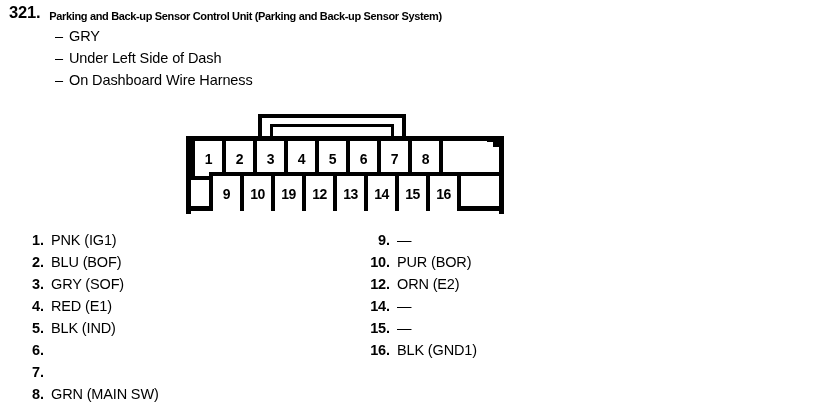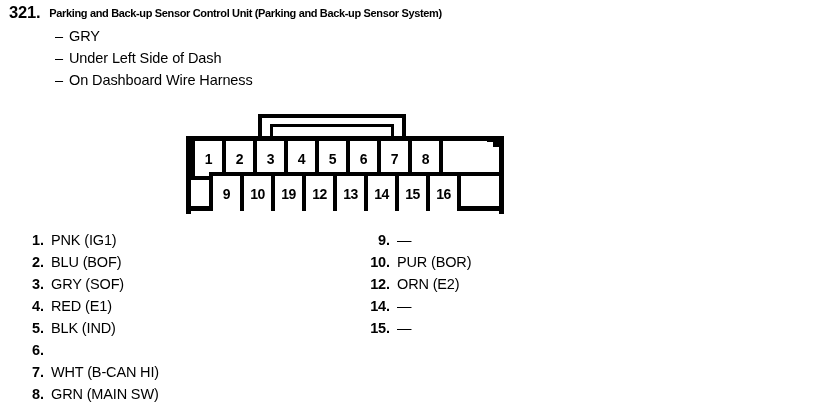--- a/index.html
+++ b/index.html
@@ -21,21 +21,21 @@
   #header {
     position: absolute;
     left: 0; top: 0;
     width: 832px;
   }
   #title-row {
     position: absolute;
     left: 9px; top: 3px;
     width: 820px;
     display: flex;
-    align-items: center;
+    align-items: flex-end;
     white-space: nowrap;
   }
   #title-number {
     font-size: 16.5px;
     font-weight: bold;
     letter-spacing: -0.2px;
   }
   #title-text {
     font-size: 11px;
     font-weight: bold;
@@ -331,21 +331,20 @@
   </div>
   <div class="pin-entry">
     <span class="pin-num">5.</span>
     <span class="pin-label">BLK (IND)</span>
   </div>
   <div class="pin-entry">
     <span class="pin-num">6.</span>
   </div>
   <div class="pin-entry">
     <span class="pin-num">7.</span>
-    <span class="pin-label">WHT (B-CAN HI)</span>
   </div>
   <div class="pin-entry">
     <span class="pin-num">8.</span>
     <span class="pin-label">GRN (MAIN SW)</span>
   </div>
 </div>
 
 <div class="pinlist" id="pinlist-right">
   <div class="pin-entry">
     <span class="pin-num">9.</span>
@@ -360,13 +359,17 @@
     <span class="pin-label">ORN (E2)</span>
   </div>
   <div class="pin-entry">
     <span class="pin-num">14.</span>
     <span class="pin-label empty">—</span>
   </div>
   <div class="pin-entry">
     <span class="pin-num">15.</span>
     <span class="pin-label empty">—</span>
   </div>
+  <div class="pin-entry">
+    <span class="pin-num">16.</span>
+    <span class="pin-label">BLK (GND1)</span>
+  </div>
 </div>
 
 </body></html>

